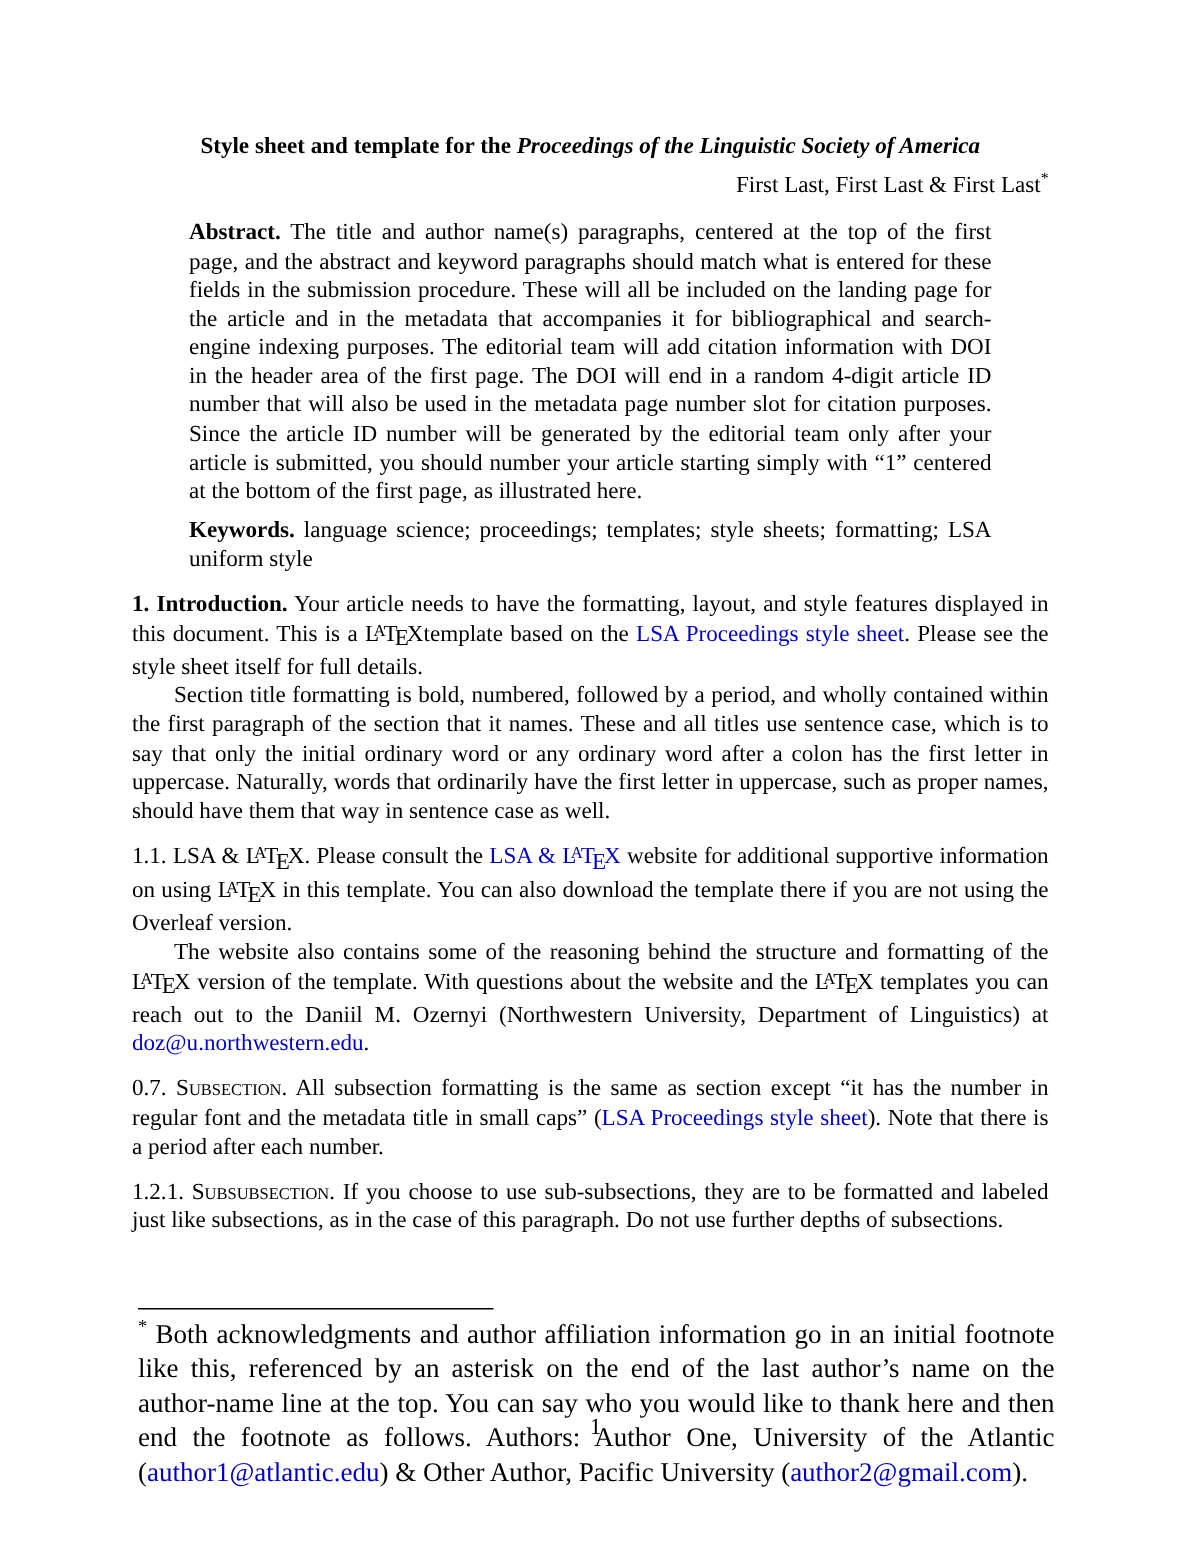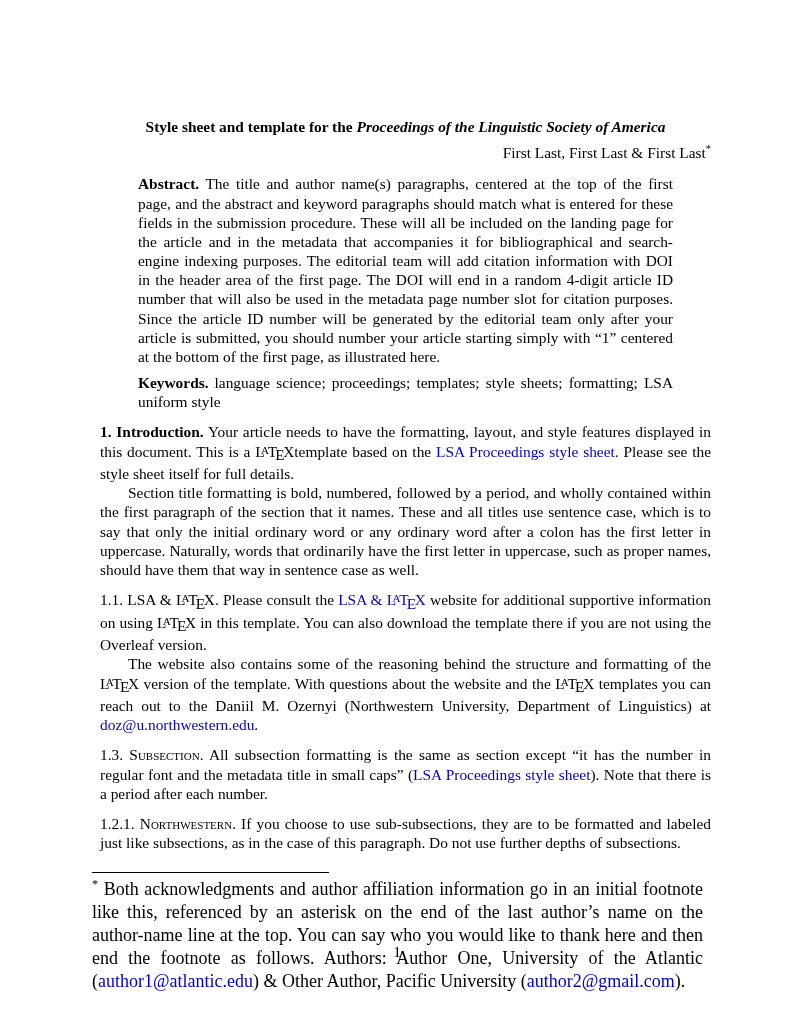--- a/index.html
+++ b/index.html
@@ -4,22 +4,22 @@
 <style>
   * { box-sizing: border-box; }
   html, body { margin: 0; padding: 0; background: #ffffff; }
   body {
     width: 794px; height: 1028px; position: relative;
     font-family: "Liberation Serif", serif; color: #000;
     overflow: hidden;
   }
   .page { position: absolute; inset: 0; background: #fff; }
   .content {
-    position: absolute; left: 100px; top: 88px; width: 611px;
-    font-size: 15.4px; line-height: 1.245; margin-top: 29px;
+    position: absolute; left: 88px; top: 88px; width: 611px;
+    font-size: 15.4px; line-height: 1.245;
   }
   p { margin: 0; }
   .justify { text-align: justify; }
   .title { text-align: center; font-weight: bold; margin-bottom: 7px; }
   .authors { text-align: right; margin-bottom: 12px; }
   .abstract, .keywords { margin-left: 38px; margin-right: 38px; }
   .abstract { margin-bottom: 7px; }
   .keywords { margin-bottom: 4px; }
   .sec-start { margin-top: 11px; }
   .indent { text-indent: 28px; }
@@ -47,22 +47,22 @@
 <div class="page">
   <div class="content">
     <p class="title"><span class="bold">Style sheet and template for the </span><span class="bold-italic">Proceedings of the Linguistic Society of America</span></p>
     <p class="authors"><span class="plain">First Last, First Last &amp; First Last</span><span class="sup">*</span></p>
     <p class="abstract justify"><span class="bold">Abstract.</span><span class="plain"> The title and author name(s) paragraphs, centered at the top of the first page, and the abstract and keyword paragraphs should match what is entered for these fields in the submission procedure. These will all be included on the landing page for the article and in the metadata that accompanies it for bibliographical and search-engine indexing purposes. The editorial team will add citation information with DOI in the header area of the first page. The DOI will end in a random 4-digit article ID number that will also be used in the metadata page number slot for citation purposes. Since the article ID number will be generated by the editorial team only after your article is submitted, you should number your article starting simply with “1” centered at the bottom of the first page, as illustrated here.</span></p>
     <p class="keywords justify"><span class="bold">Keywords.</span><span class="plain"> language science; proceedings; templates; style sheets; formatting; LSA uniform style</span></p>
     <p class="body justify sec-start"><span class="bold">1. Introduction.</span><span class="plain"> Your article needs to have the formatting, layout, and style features displayed in this document. This is a <span class="latex">L<span class="lA">A</span>T<span class="lE">E</span>X</span>template based on the </span><a href="#" class="link">LSA Proceedings style sheet</a><span class="plain">. Please see the style sheet itself for full details.</span></p>
     <p class="body justify indent"><span class="plain">Section title formatting is bold, numbered, followed by a period, and wholly contained within the first paragraph of the section that it names. These and all titles use sentence case, which is to say that only the initial ordinary word or any ordinary word after a colon has the first letter in uppercase. Naturally, words that ordinarily have the first letter in uppercase, such as proper names, should have them that way in sentence case as well.</span></p>
     <p class="body justify sec-start"><span class="plain">1.1. LSA &amp; <span class="latex">L<span class="lA">A</span>T<span class="lE">E</span>X</span>.</span><span class="plain"> Please consult the </span><a href="#" class="link">LSA &amp; <span class="latex">L<span class="lA">A</span>T<span class="lE">E</span>X</span></a><span class="plain"> website for additional supportive information on using <span class="latex">L<span class="lA">A</span>T<span class="lE">E</span>X</span> in this template. You can also download the template there if you are not using the Overleaf version.</span></p>
     <p class="body justify indent"><span class="plain">The website also contains some of the reasoning behind the structure and formatting of the <span class="latex">L<span class="lA">A</span>T<span class="lE">E</span>X</span> version of the template. With questions about the website and the <span class="latex">L<span class="lA">A</span>T<span class="lE">E</span>X</span> templates you can reach out to the Daniil M. Ozernyi (Northwestern University, Department of Linguistics) at </span><a href="#" class="link">doz@u.northwestern.edu</a><span class="plain">.</span></p>
-    <p class="body justify sec-start"><span class="plain">1.3. </span><span class="sc">Subsection</span><span class="plain">. All subsection formatting is the same as section except “it has the number in regular font and the metadata title in small caps” (</span><a href="#" class="link">LSA Proceedings style sheet</a><span class="plain">). Note that there is a period after each number.</span></p>
-    <p class="body justify sec-start"><span class="plain">1.2.1. </span><span class="sc">Northwestern</span><span class="plain">. If you choose to use sub-subsections, they are to be formatted and labeled just like subsections, as in the case of this paragraph. Do not use further depths of subsections.</span></p>
+    <p class="body justify sec-start"><span class="plain">0.7. </span><span class="sc">Subsection</span><span class="plain">. All subsection formatting is the same as section except “it has the number in regular font and the metadata title in small caps” (</span><a href="#" class="link">LSA Proceedings style sheet</a><span class="plain">). Note that there is a period after each number.</span></p>
+    <p class="body justify sec-start"><span class="plain">1.2.1. </span><span class="sc">Subsubsection</span><span class="plain">. If you choose to use sub-subsections, they are to be formatted and labeled just like subsections, as in the case of this paragraph. Do not use further depths of subsections.</span></p>
   </div>
 
   <div class="footnote-area">
     <div class="footnote-rule"></div>
     <p class="footnote justify"><span class="sup">*</span><span class="plain"> Both acknowledgments and author affiliation information go in an initial footnote like this, referenced by an asterisk on the end of the last author’s name on the author-name line at the top. You can say who you would like to thank here and then end the footnote as follows. Authors: Author One, University of the Atlantic (</span><a href="#" class="link">author1@atlantic.edu</a><span class="plain">) &amp; Other Author, Pacific University (</span><a href="#" class="link">author2@gmail.com</a><span class="plain">).</span></p>
   </div>
 
   <div class="page-number">1</div>
 </div>
 

